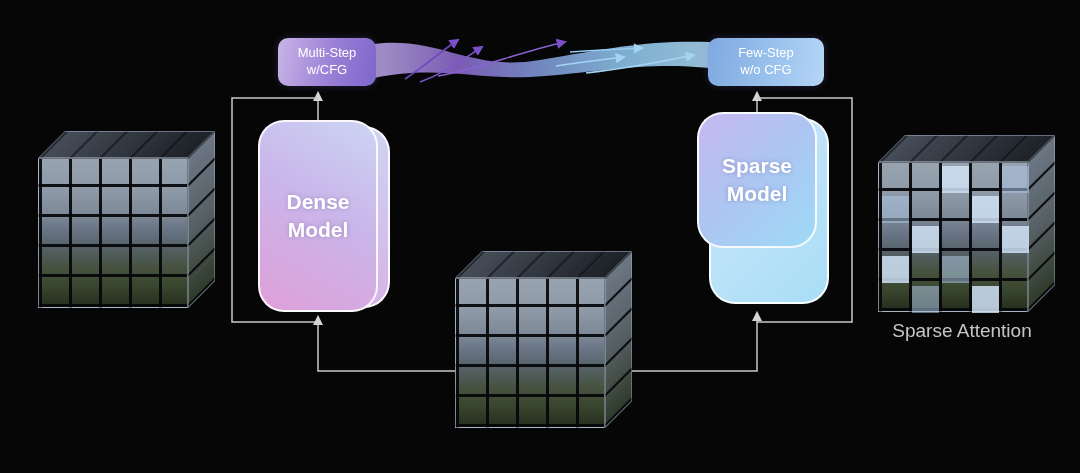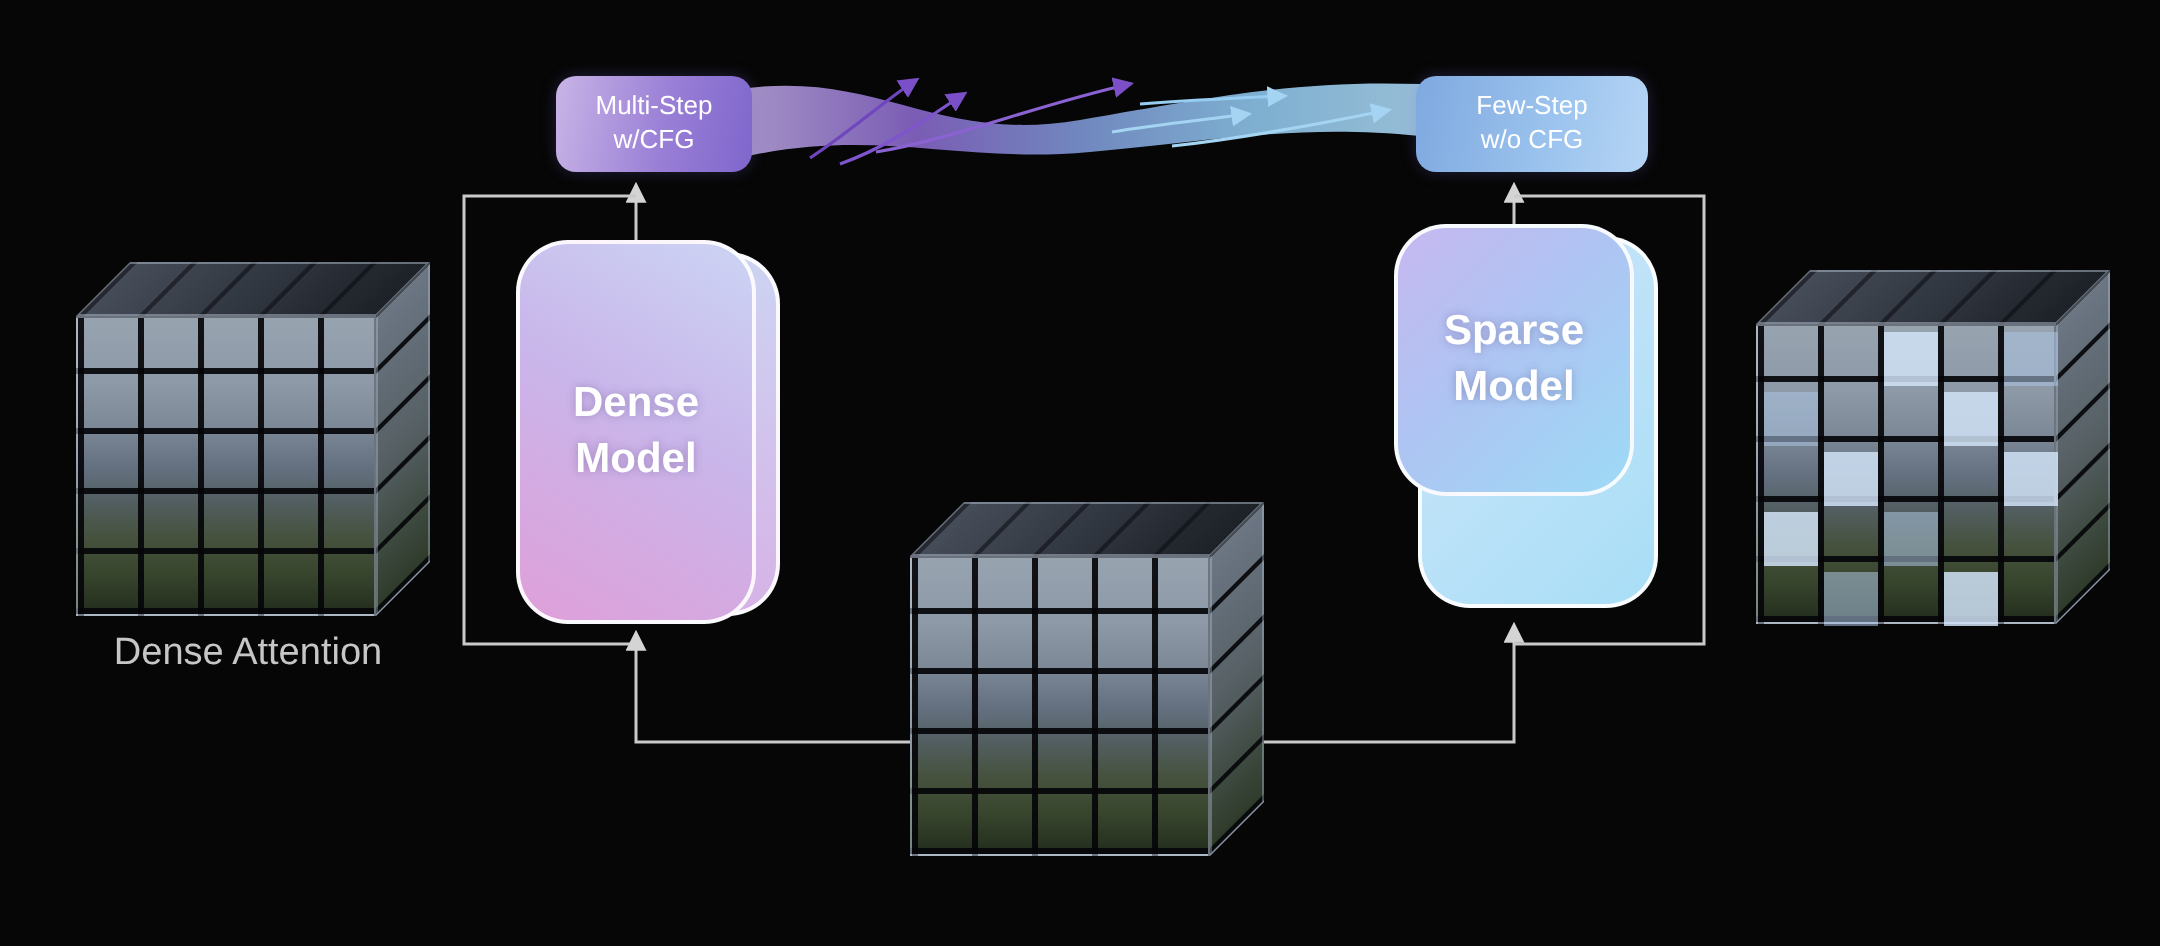--- a/index.html
+++ b/index.html
@@ -154,21 +154,20 @@
       <span>Sparse</span>
       <span>Model</span>
     </div>
   </div>
 
   <div class="cube cube-dense">
     <div class="top"></div>
     <div class="side"></div>
     <div class="front"></div>
   </div>
-  <div class="caption cap-dense">Dense Attention</div>
 
   <div class="cube cube-input">
     <div class="top"></div>
     <div class="side"></div>
     <div class="front"></div>
   </div>
 
   <div class="cube cube-sparse">
     <div class="top"></div>
     <div class="side"></div>
@@ -178,14 +177,15 @@
       <div class="lt lt2" style="left:3px;   top:33px;"></div>
       <div class="lt" style="left:93px;  top:33px;"></div>
       <div class="lt" style="left:33px;  top:63px;"></div>
       <div class="lt" style="left:123px; top:63px;"></div>
       <div class="lt" style="left:3px;   top:93px;"></div>
       <div class="lt lt2" style="left:63px;  top:93px;"></div>
       <div class="lt lt2" style="left:33px;  top:123px;"></div>
       <div class="lt" style="left:93px;  top:123px;"></div>
     </div>
   </div>
+  <div class="caption cap-sparse">Sparse Attention</div>
 
 </div>
 
 </body></html>

